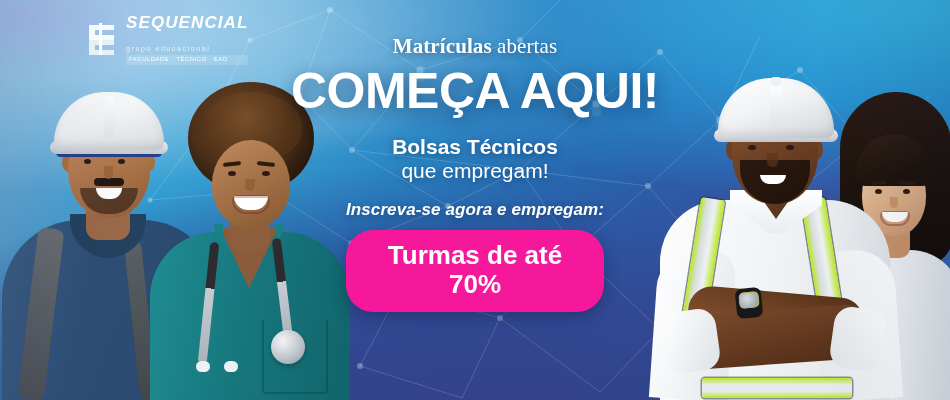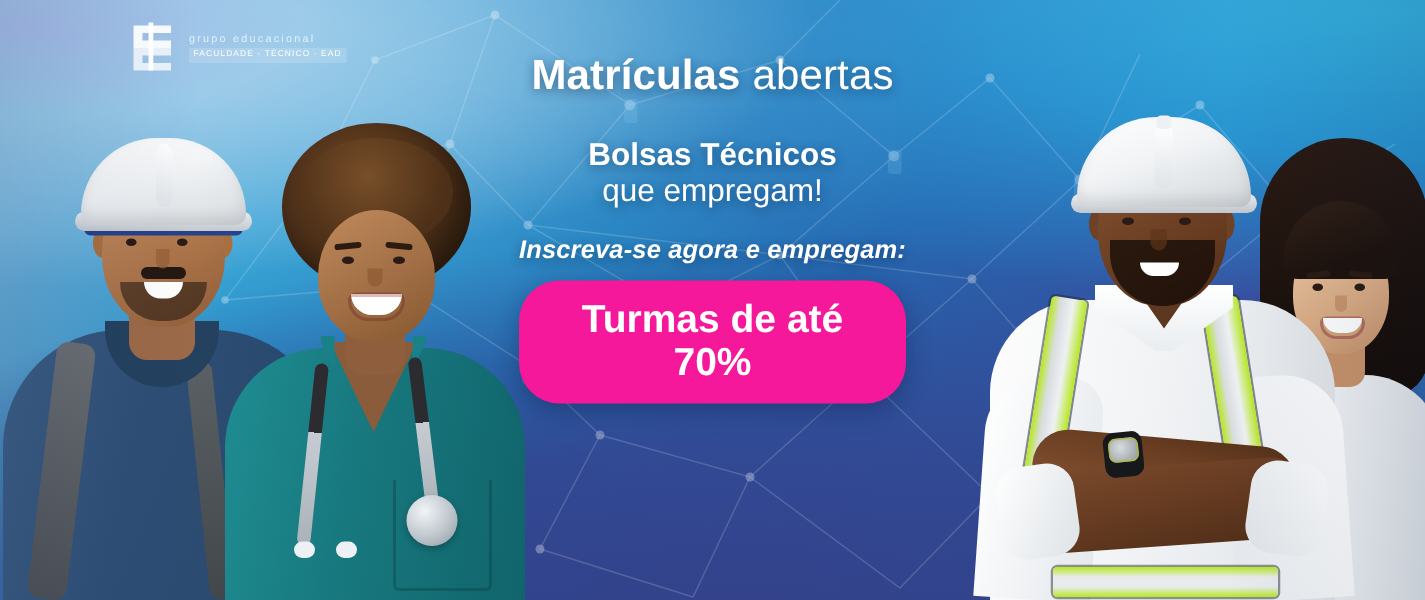--- a/index.html
+++ b/index.html
@@ -40,23 +40,24 @@
     position:absolute;left:0;right:0;top:0;bottom:0;
     display:flex;flex-direction:column;align-items:center;
     padding-top:34px;
     text-align:center;
     z-index:8;
     pointer-events:none;
   }
   .copy > *{pointer-events:auto;}
 
   .eyebrow{
-    font-size:28px;color:#ffffff;letter-spacing:.1px;
+    font-size:21px;color:#ffffff;letter-spacing:.1px;
     text-shadow:0 2px 7px rgba(8,28,62,.45);
     white-space:nowrap;
+    font-family:Liberation Serif, serif;
   }
   .eyebrow b{font-weight:700;}
   .eyebrow span{font-weight:300;}
 
   .headline{
     margin-top:6px;
     font-size:50px;line-height:.96;
     font-weight:800;color:#fff;letter-spacing:-.5px;
     text-shadow:0 4px 16px rgba(6,24,58,.45);
     white-space:nowrap;
@@ -113,21 +114,21 @@
   .logo-mark{
     width:31px;height:34px;position:relative;flex:0 0 auto;
   }
   .logo-mark svg{display:block;}
   .logo-txt{display:flex;flex-direction:column;line-height:1;}
   .logo-name{
     font-size:17px;font-weight:800;font-style:italic;color:#fff;
     letter-spacing:1.1px;
   }
   .logo-sub{
-    font-size:7.2px;color:#e2f1fb;letter-spacing:1.5px;margin-top:2px;
+    font-size:7.2px;color:#e2f1fb;letter-spacing:1.5px;margin-top:14px;
   }
   .logo-tags{
     margin-top:3px;
     font-size:5.6px;color:#ffffff;letter-spacing:.75px;
     background:rgba(255,255,255,.16);
     padding:2px 3px;border-radius:1px;
     white-space:nowrap;
   }
 
   
@@ -491,32 +492,34 @@
     <div class="logo-mark">
       <svg width="31" height="34" viewBox="0 0 31 34" aria-hidden="true">
         <g fill="#ffffff">
           <path d="M3 3 h25 v5 H9 v5 h19 v5 H3 Z" opacity=".92"></path>
           <path d="M3 18 h25 v5 H9 v5 h19 v5 H3 Z" opacity=".75"></path>
         </g>
         <rect x="13" y="1" width="3.2" height="32" fill="#ffffff" opacity=".95"></rect>
       </svg>
     </div>
     <div class="logo-txt">
+      <div class="logo-name">SEQUENCIAL</div>
       <div class="logo-sub">grupo educacional</div>
       <div class="logo-tags">FACULDADE · TÉCNICO · EAD</div>
     </div>
   </div>
 
   <div class="copy">
 
     <div class="eyebrow">
       <b>Matrículas</b><span> abertas</span>
     </div>
 
     <div class="headline">
+      <span class="l2">COMEÇA AQUI!</span>
     </div>
 
 
     <div class="subblock">
       <div class="sub1">Bolsas Técnicos</div>
       <div class="sub2">que empregam!</div>
     </div>
 
     <div class="garanta">Inscreva-se agora e empregam:</div>
 

